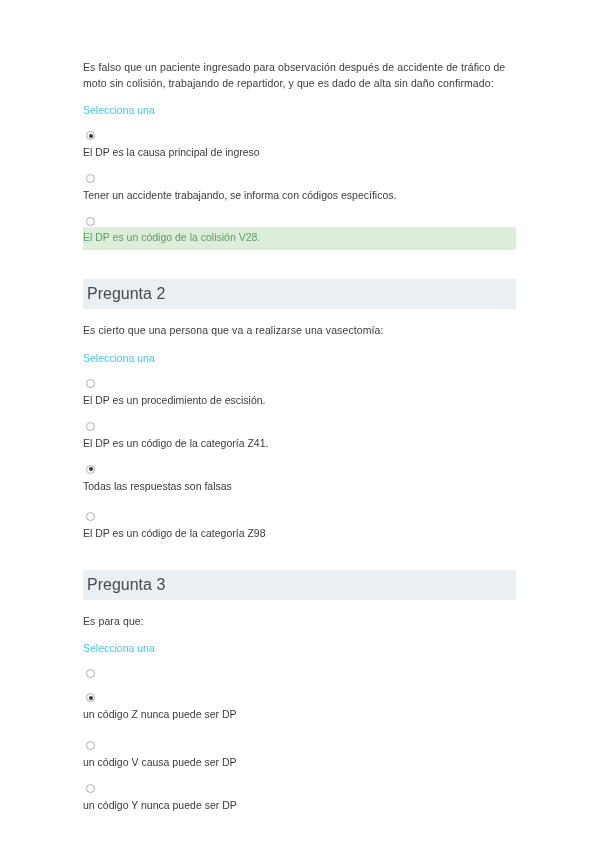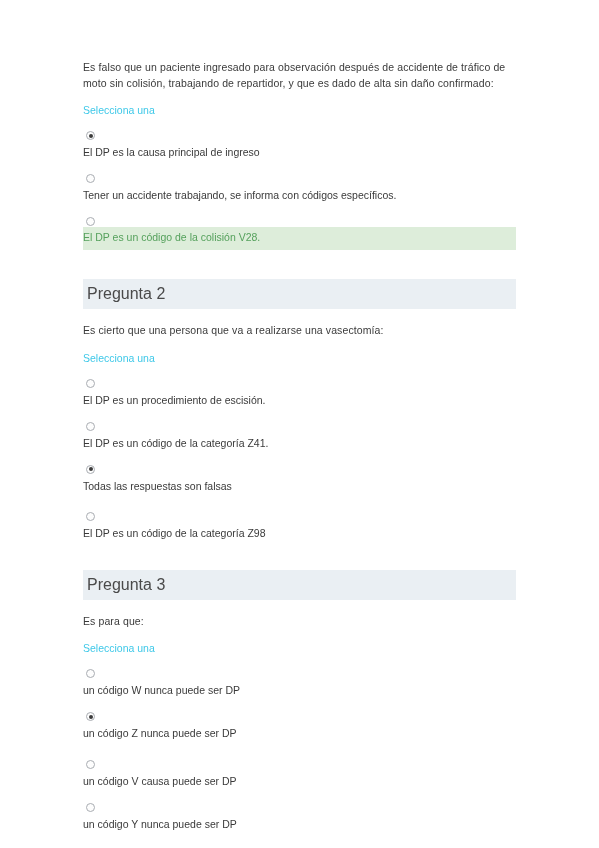--- a/index.html
+++ b/index.html
@@ -177,21 +177,20 @@
 
     <div class="spacer-after-options"></div>
 
     <div class="q-block">
       <div class="q-header">Pregunta 3</div>
       <p class="stem">Es para que:</p>
       <p class="select-one">Selecciona una</p>
 
       <div class="option gap-normal">
         <span class="option-radio"><span class="radio-glyph"></span></span>
-        <span class="option-label">un código W nunca puede ser DP</span>
       </div>
 
       <div class="option gap-tight">
         <span class="option-radio"><span class="radio-glyph checked"></span></span>
         <span class="option-label">un código Z nunca puede ser DP</span>
       </div>
 
       <div class="option gap-normal">
         <span class="option-radio"><span class="radio-glyph"></span></span>
         <span class="option-label">un código V causa puede ser DP</span>

